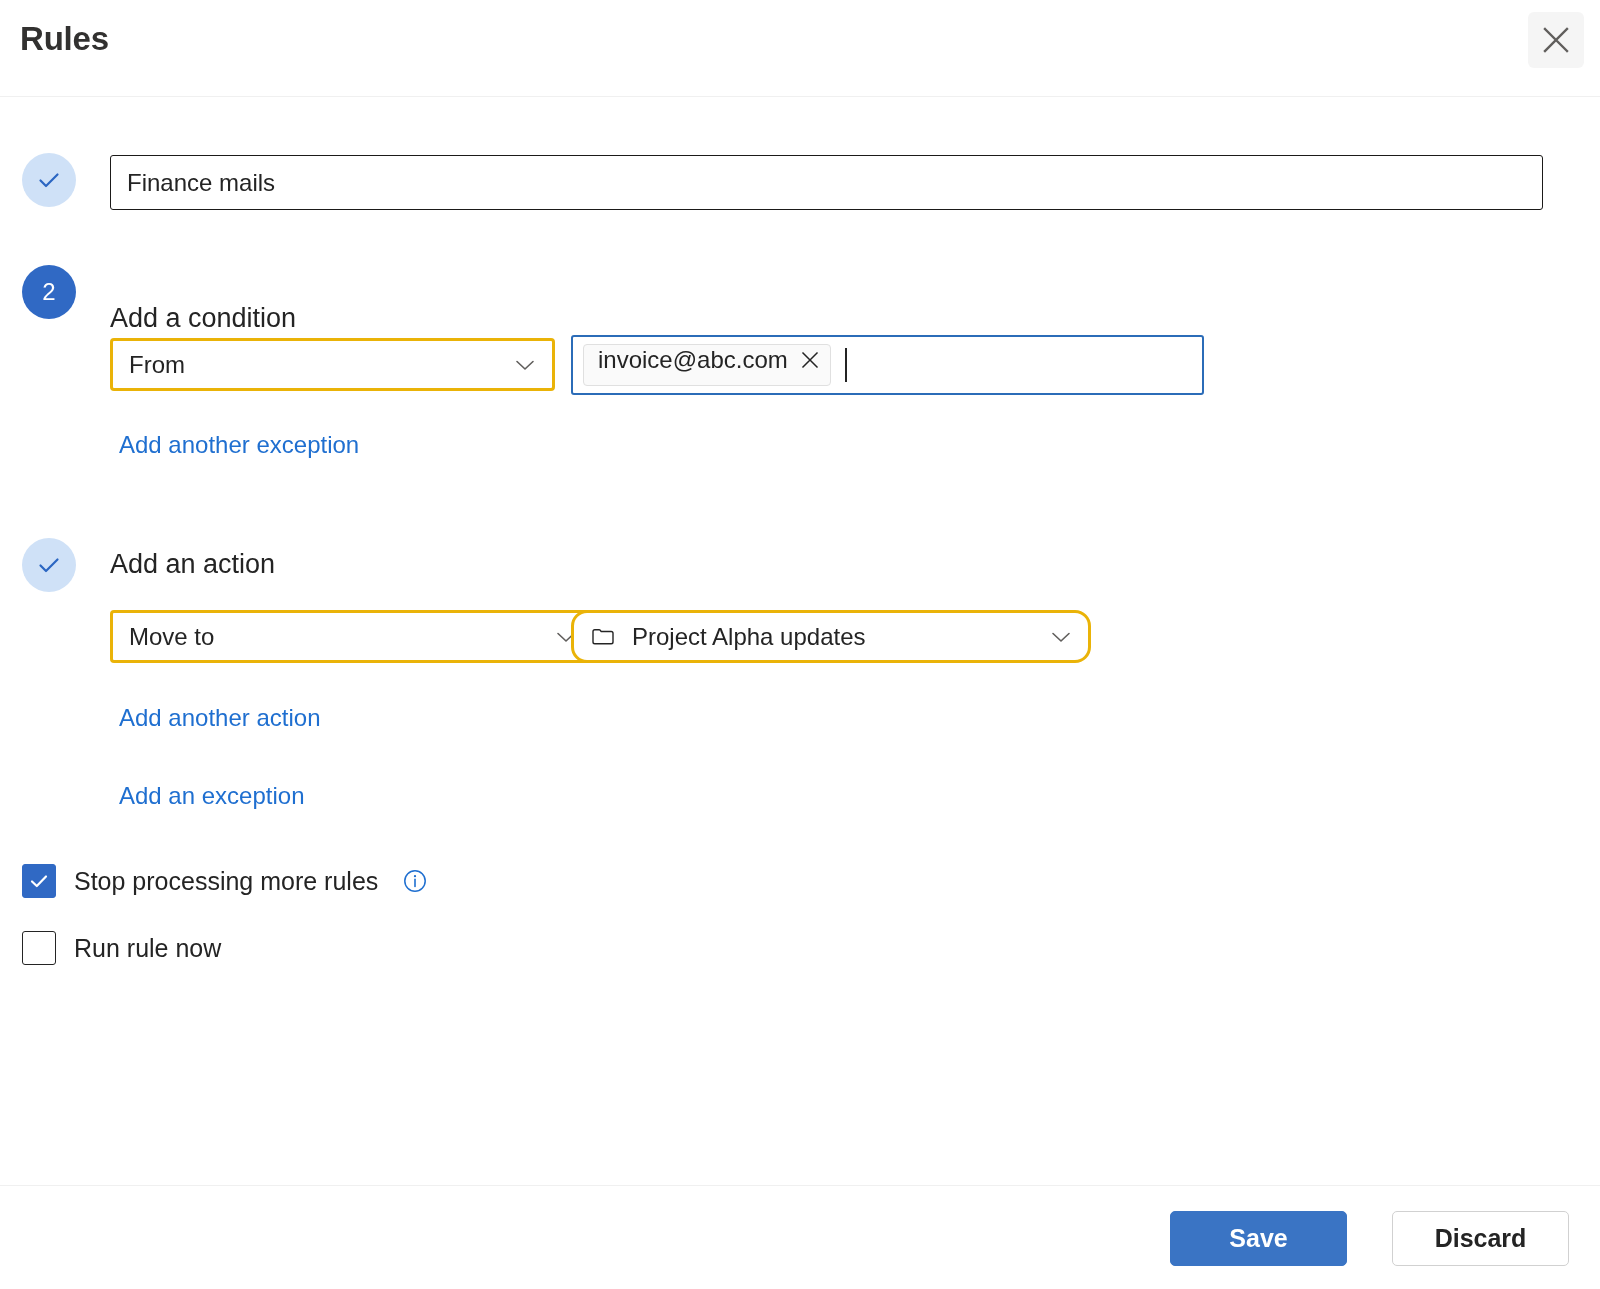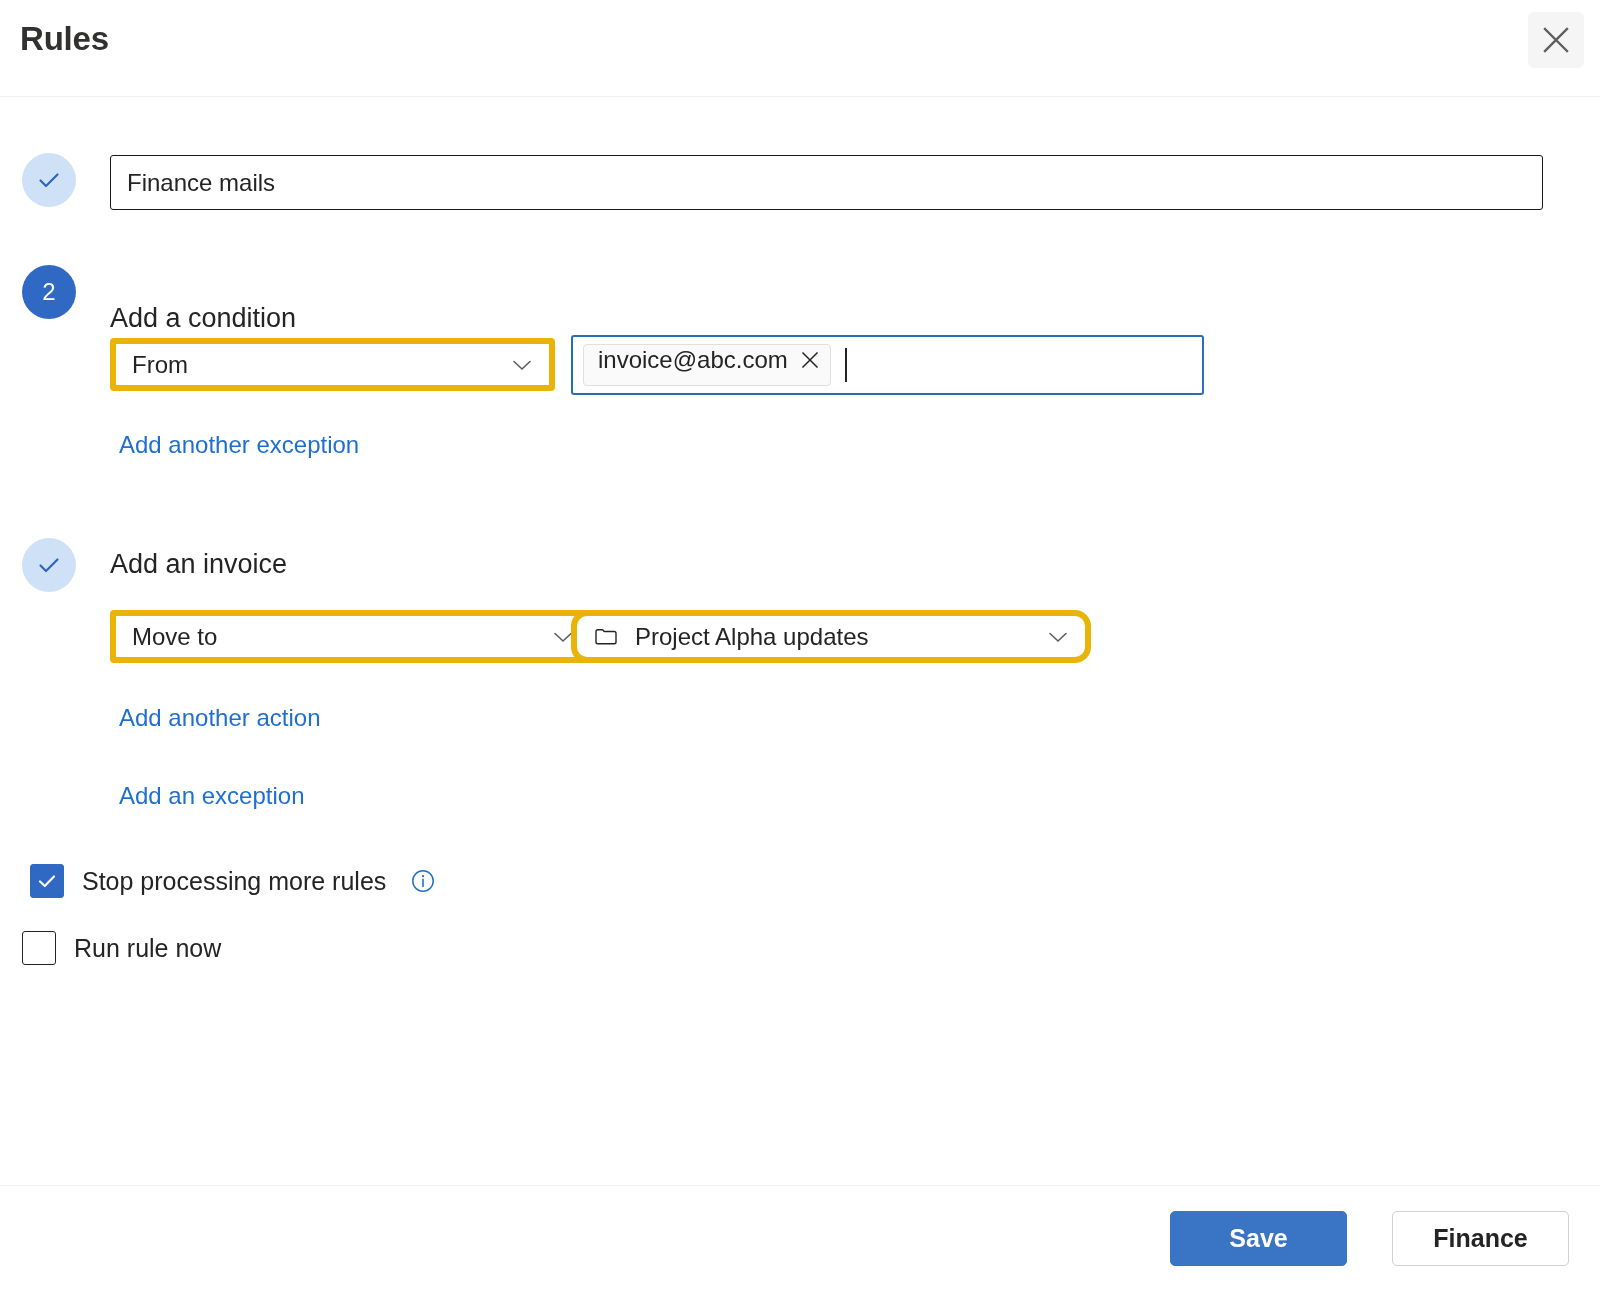--- a/index.html
+++ b/index.html
@@ -107,21 +107,21 @@
     color: #242424;
     padding: 0 16px;
     background: #ffffff;
     outline: none;
   }
 
   
   .dropdown {
     position: absolute;
     height: 53px;
-    border: 6px solid #eab308;
+    border: 3px solid #eab308;
     border-radius: 4px;
     background: #ffffff;
     display: flex;
     align-items: center;
     padding: 0 14px 0 16px;
     cursor: pointer;
     font-size: 24px;
     color: #242424;
   }
   .dropdown .dd-label {
@@ -331,21 +331,21 @@
   </div>
 
   <div class="step-row" style="top:441px;width:1600px;height:380px;">
     <div class="step-marker done" style="top:0;">
       <span>
         <svg width="28" height="28" viewBox="0 0 28 28" aria-hidden="true">
           <path d="M5.5 14.5 L11 20 L22.5 8.5" stroke="#2b66c2" stroke-width="2.2" fill="none" stroke-linecap="round" stroke-linejoin="round"></path>
         </svg>
       </span>
     </div>
-    <div class="step-heading" style="top:11px;">Add an invoice</div>
+    <div class="step-heading" style="top:11px;">Add an action</div>
 
     <div class="dropdown" style="left:110px; top:72px; width:486px;">
       <span class="dd-label">Move to</span>
       <span class="chevron">
         <svg width="24" height="24" viewBox="0 0 24 24" aria-hidden="true">
           <path d="M4 8.5 L12 16 L20 8.5" stroke="#605e5c" stroke-width="1.6" fill="none" stroke-linecap="round" stroke-linejoin="round"></path>
         </svg>
       </span>
     </div>
 
@@ -360,21 +360,21 @@
         <svg width="24" height="24" viewBox="0 0 24 24" aria-hidden="true">
           <path d="M4 8.5 L12 16 L20 8.5" stroke="#605e5c" stroke-width="1.6" fill="none" stroke-linecap="round" stroke-linejoin="round"></path>
         </svg>
       </span>
     </div>
 
     <a class="link" style="top:166px;">Add another action</a>
     <a class="link" style="top:244px;">Add an exception</a>
   </div>
 
-  <div class="checkbox-row" style="top:767px;margin-left:8px;">
+  <div class="checkbox-row" style="top:767px;">
     <span class="cbox checked">
       <span>
         <svg width="24" height="24" viewBox="0 0 24 24" aria-hidden="true">
           <path d="M5 12.5 L9.8 17 L19 7.5" stroke="#ffffff" stroke-width="2.2" fill="none" stroke-linecap="round" stroke-linejoin="round"></path>
         </svg>
       </span>
     </span>
     <span class="checkbox-label">Stop processing more rules</span>
     <span class="info-icon">
       <svg width="26" height="26" viewBox="0 0 26 26" aria-hidden="true">
@@ -387,14 +387,14 @@
 
   <div class="checkbox-row" style="top:834px;">
     <span class="cbox unchecked"></span>
     <span class="checkbox-label">Run rule now</span>
   </div>
 
 </div>
 
 <div class="panel-footer">
   <button class="btn btn-primary">Save</button>
-  <button class="btn btn-secondary">Finance</button>
+  <button class="btn btn-secondary">Discard</button>
 </div>
 
 </body></html>

